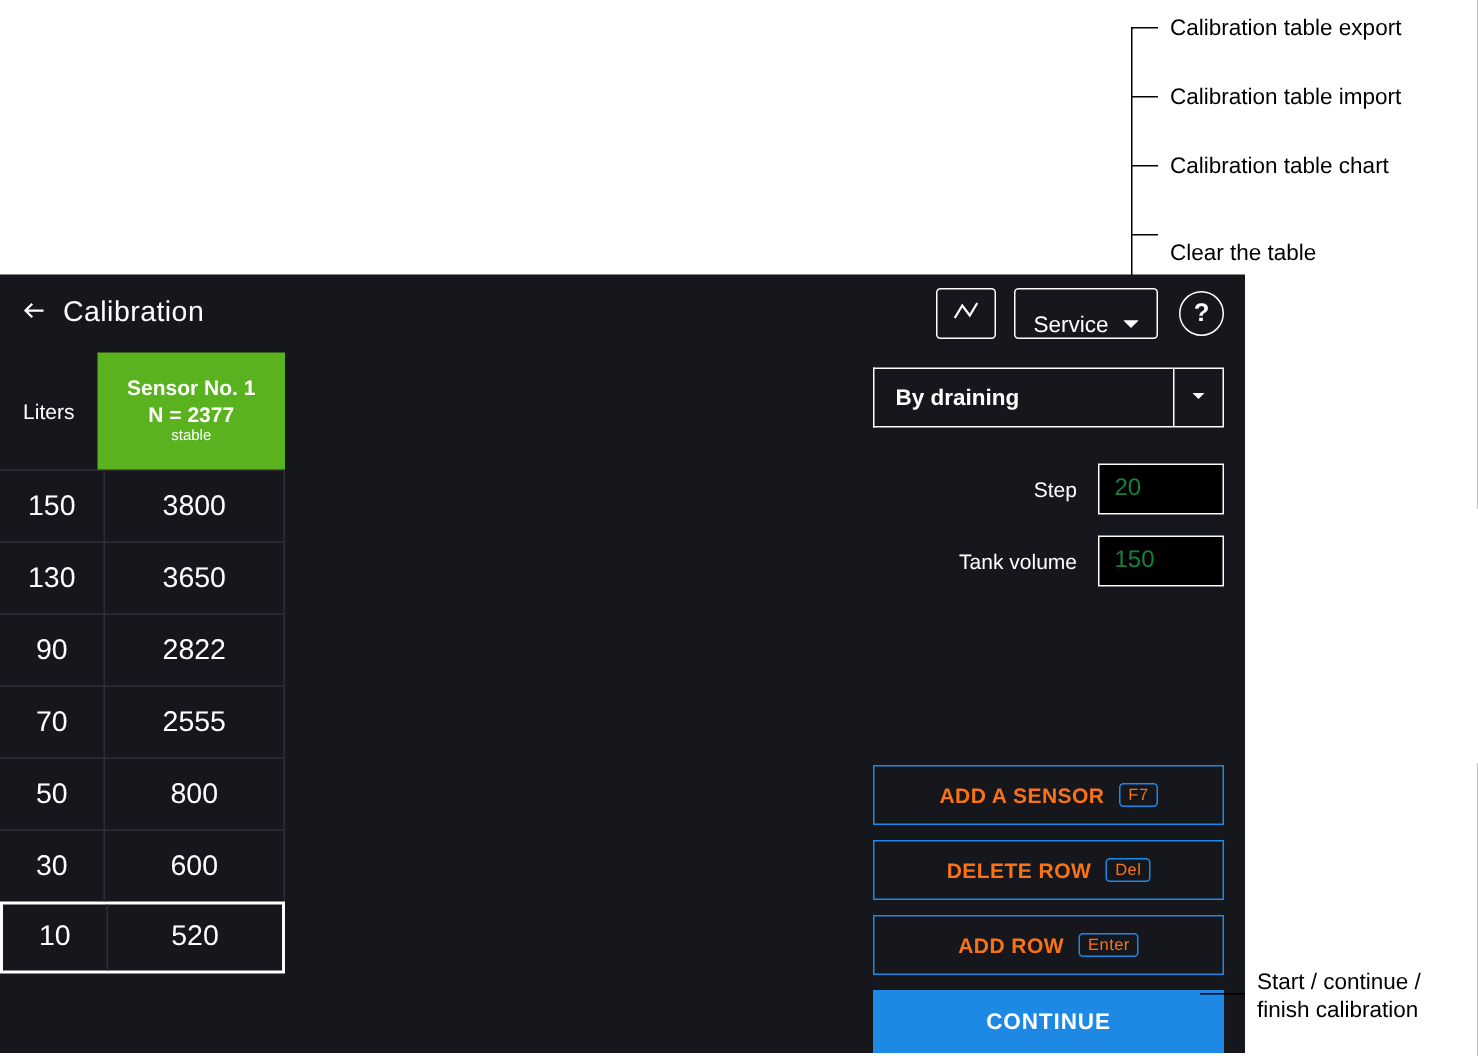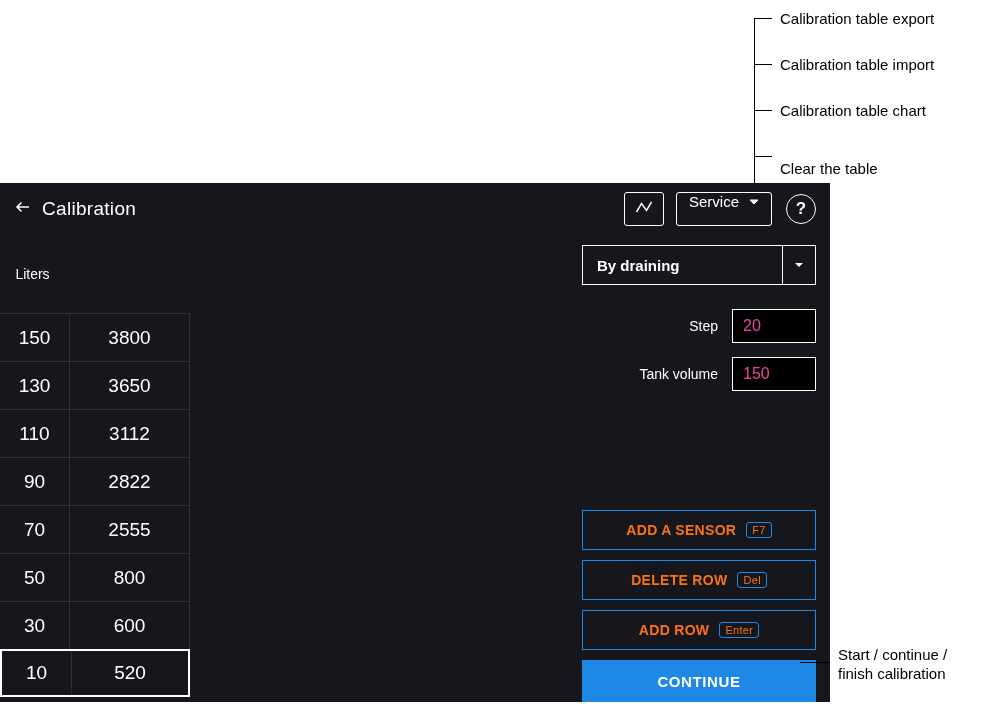--- a/index.html
+++ b/index.html
@@ -35,21 +35,21 @@
     border-radius:3px;
     display:flex; align-items:center; justify-content:center;
     margin-left:12px; cursor:pointer;
   }
   .sq-btn svg { stroke:#fff; fill:none; stroke-width:1.8; }
 
   .svc-btn {
     height:34px;
     border:1.5px solid #fff;
     border-radius:3px;
-    display:flex; align-items:flex-start; gap:10px;
+    display:flex; align-items:flex-end; gap:10px;
     padding:0 12px;
     margin-left:12px; cursor:pointer;
     font-size:15px;
   }
   .svc-btn svg { width:10px; height:10px; stroke:#fff; fill:#fff; }
 
   .help-btn {
     width:30px; height:30px;
     border:1.8px solid #fff;
     border-radius:50%;
@@ -121,21 +121,21 @@
   }
   .dropdown .dd-arrow svg { width:10px; height:10px; fill:#fff; }
 
   .field-row {
     display:flex; align-items:center; justify-content:flex-end;
     margin-bottom:14px; gap:14px;
   }
   .field-row label { font-size:14px; }
   .field-row input {
     width:84px; height:34px;
-    background:#000; border:1.5px solid #fff; color:#ec4899;
+    background:#000; border:1.5px solid #fff; color:#15803d;
     font-size:16px; padding:0 10px;
   }
 
   .rpanel .grow { flex:1; }
 
   .obtn {
     height:40px;
     border:1.5px solid #1e88e5;
     color:#f97316;
     display:flex; align-items:center; justify-content:center;
@@ -208,33 +208,34 @@
       <div class="help-btn">
         <span>?</span>
       </div>
     </div>
 
     <div class="body">
 
       <div class="tbl">
         <div class="head">
           <div class="h1">Liters</div>
+          <div class="h2">
+            <span class="l1">Sensor No. 1</span>
+            <span class="l2">N = 2377</span>
+            <span class="l3">stable</span>
+          </div>
         </div>
         <div id="rows">
             <div class="row">
               <div class="c1">150</div>
               <div class="c2">3800</div>
             </div>
             <div class="row">
               <div class="c1">130</div>
               <div class="c2">3650</div>
-            </div>
-            <div class="row">
-              <div class="c1">110</div>
-              <div class="c2">3112</div>
             </div>
             <div class="row">
               <div class="c1">90</div>
               <div class="c2">2822</div>
             </div>
             <div class="row">
               <div class="c1">70</div>
               <div class="c2">2555</div>
             </div>
             <div class="row">

